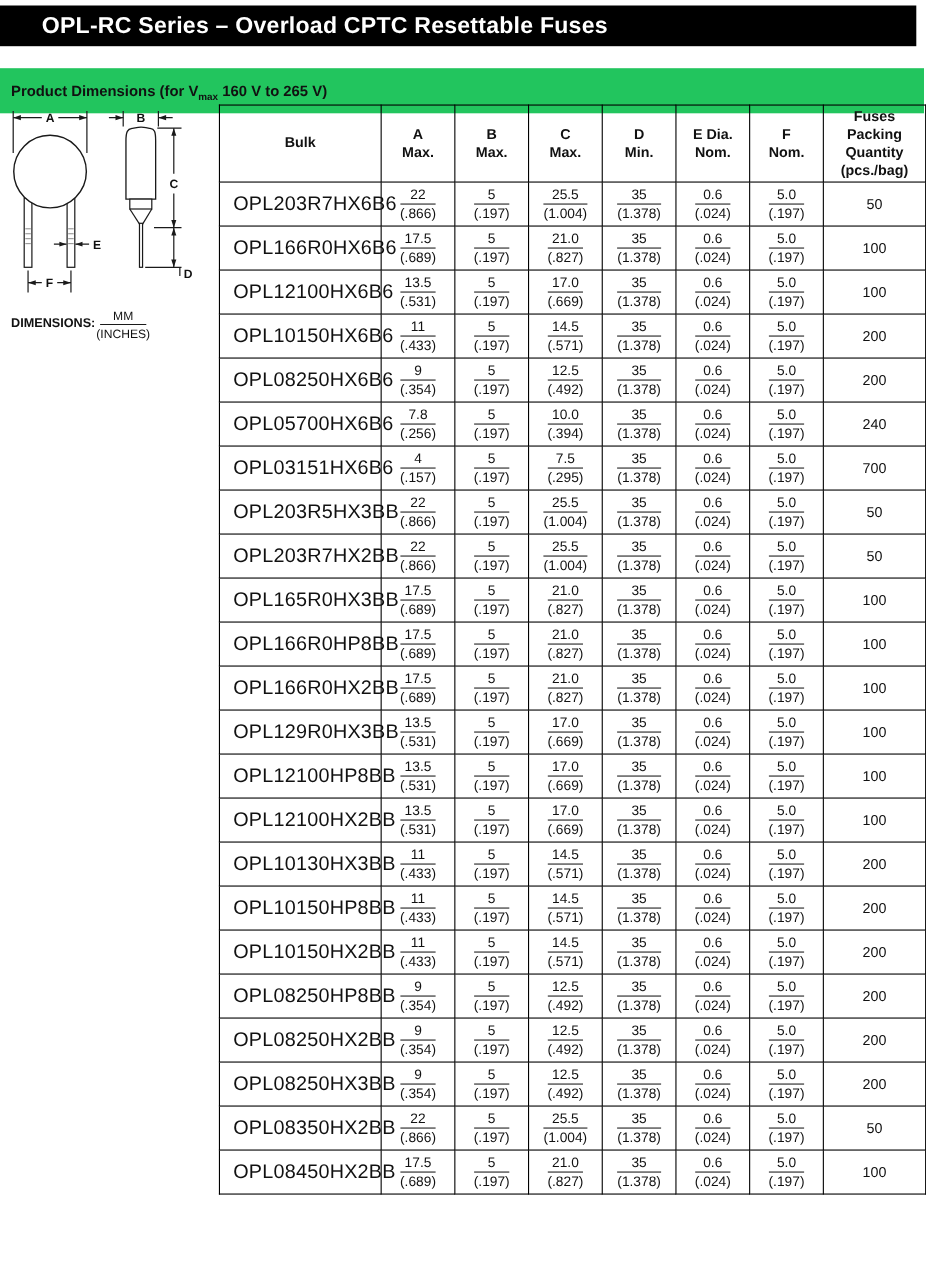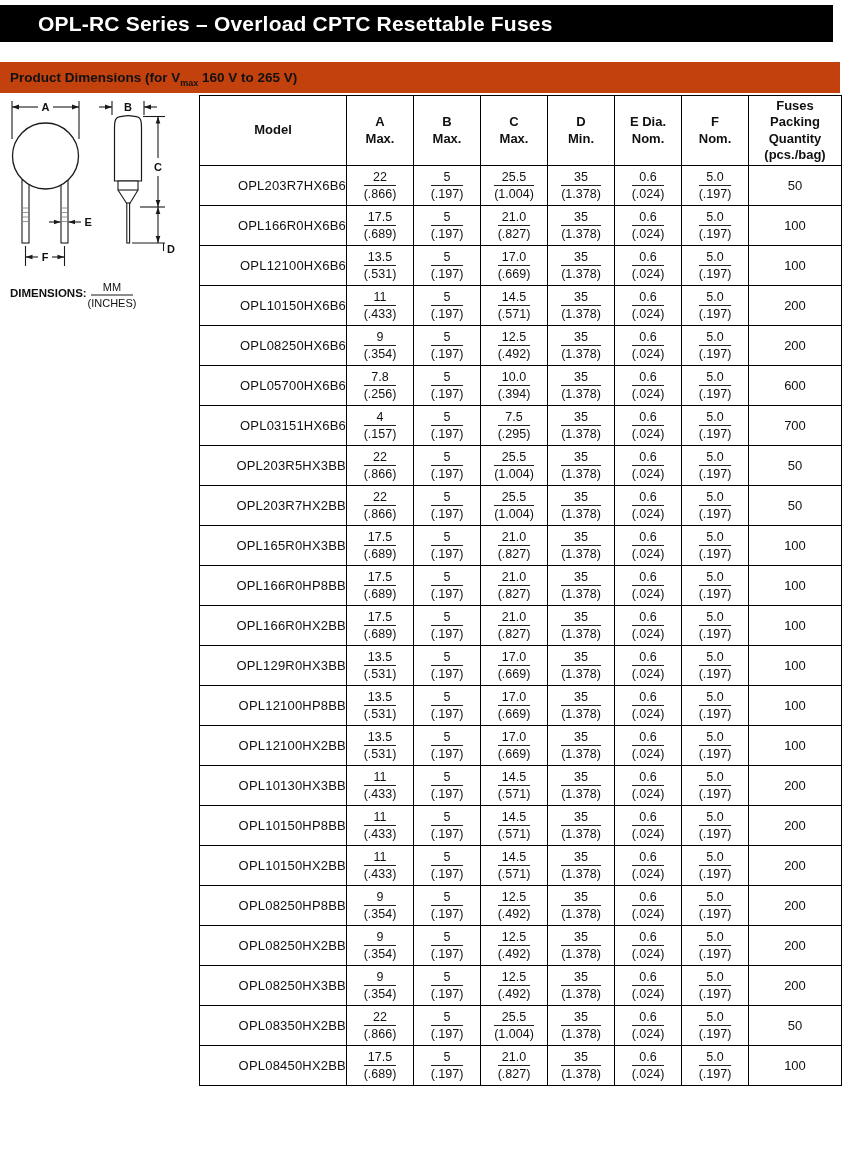--- a/index.html
+++ b/index.html
@@ -9,42 +9,42 @@
   }
   .title-bar{
     position:absolute;left:0;top:5px;width:833px;height:37px;
     background:#000;display:flex;align-items:center;
   }
   .title-bar h1{
     margin:0 0 0 38px;color:#fff;font-size:21px;font-weight:bold;
     letter-spacing:.2px;white-space:nowrap;
   }
   .section-band{
-    position:absolute;left:0;top:62px;width:840px;height:31px;
-    background:#c2410c;display:flex;align-items:center;
+    position:absolute;left:0;top:62px;width:840px;height:41px;
+    background:#22c55e;display:flex;align-items:center;
   }
   .section-band .stitle{font-size:13.5px;font-weight:bold;margin-left:10px;}
   .section-band sub{font-size:9px;line-height:0;}
   .diagram{position:absolute;left:2px;top:95px;width:196px;height:218px;}
   .diagram svg{display:block;}
   svg text{font-family:"Liberation Sans", sans-serif;fill:#111;}
   .dims-table{
     position:absolute;left:199px;top:95px;width:642px;
     border-collapse:collapse;table-layout:fixed;
   }
   .dims-table th,.dims-table td{border:1px solid #000;padding:0;}
   .dims-table th{
     font-size:13px;font-weight:bold;height:69px;text-align:center;
     padding:0 3px;line-height:1.25;
   }
   .dims-table th .hline{display:block;}
   .dims-table th .hline:empty{display:none;}
   .dims-table td{height:39px;text-align:center;font-size:13px;vertical-align:middle;}
   .dims-table td.model{
-    text-align:right;padding-left:12px;font-size:13px;letter-spacing:.2px;
+    text-align:right;padding-left:12px;font-size:18px;letter-spacing:.2px;
   }
   .frac{display:inline-block;vertical-align:middle;line-height:1.12;font-size:12.5px;}
   .frac .num{display:block;border-bottom:1px solid #222;padding:0 3px 1px;}
   .frac .den{display:block;padding-top:1px;}
   col.c-model{width:147px;}
   col.c-dim{width:67px;}
   col.c-qty{width:93px;}
 </style>
 </head>
 <body>
@@ -144,21 +144,21 @@
       <col class="c-dim">
       <col class="c-dim">
     <col class="c-dim">
       <col class="c-dim">
       <col class="c-dim">
       <col class="c-qty">
   </colgroup>
   <thead>
     <tr>
       <th>
-          <span class="hline">Model</span>
+          <span class="hline">Bulk</span>
         </th>
       <th>
           <span class="hline">A</span>
           <span class="hline">Max.</span>
         </th>
       <th>
           <span class="hline">B</span>
           <span class="hline">Max.</span>
         </th>
       <th>
@@ -232,21 +232,21 @@
         <td>200</td>
       </tr>
       <tr>
         <td class="model">OPL05700HX6B6</td>
         <td><span class="frac"><span class="num">7.8</span><span class="den">(.256)</span></span></td>
         <td><span class="frac"><span class="num">5</span><span class="den">(.197)</span></span></td>
         <td><span class="frac"><span class="num">10.0</span><span class="den">(.394)</span></span></td>
         <td><span class="frac"><span class="num">35</span><span class="den">(1.378)</span></span></td>
         <td><span class="frac"><span class="num">0.6</span><span class="den">(.024)</span></span></td>
         <td><span class="frac"><span class="num">5.0</span><span class="den">(.197)</span></span></td>
-        <td>600</td>
+        <td>240</td>
       </tr>
       <tr>
         <td class="model">OPL03151HX6B6</td>
         <td><span class="frac"><span class="num">4</span><span class="den">(.157)</span></span></td>
         <td><span class="frac"><span class="num">5</span><span class="den">(.197)</span></span></td>
         <td><span class="frac"><span class="num">7.5</span><span class="den">(.295)</span></span></td>
         <td><span class="frac"><span class="num">35</span><span class="den">(1.378)</span></span></td>
         <td><span class="frac"><span class="num">0.6</span><span class="den">(.024)</span></span></td>
         <td><span class="frac"><span class="num">5.0</span><span class="den">(.197)</span></span></td>
         <td>700</td>

